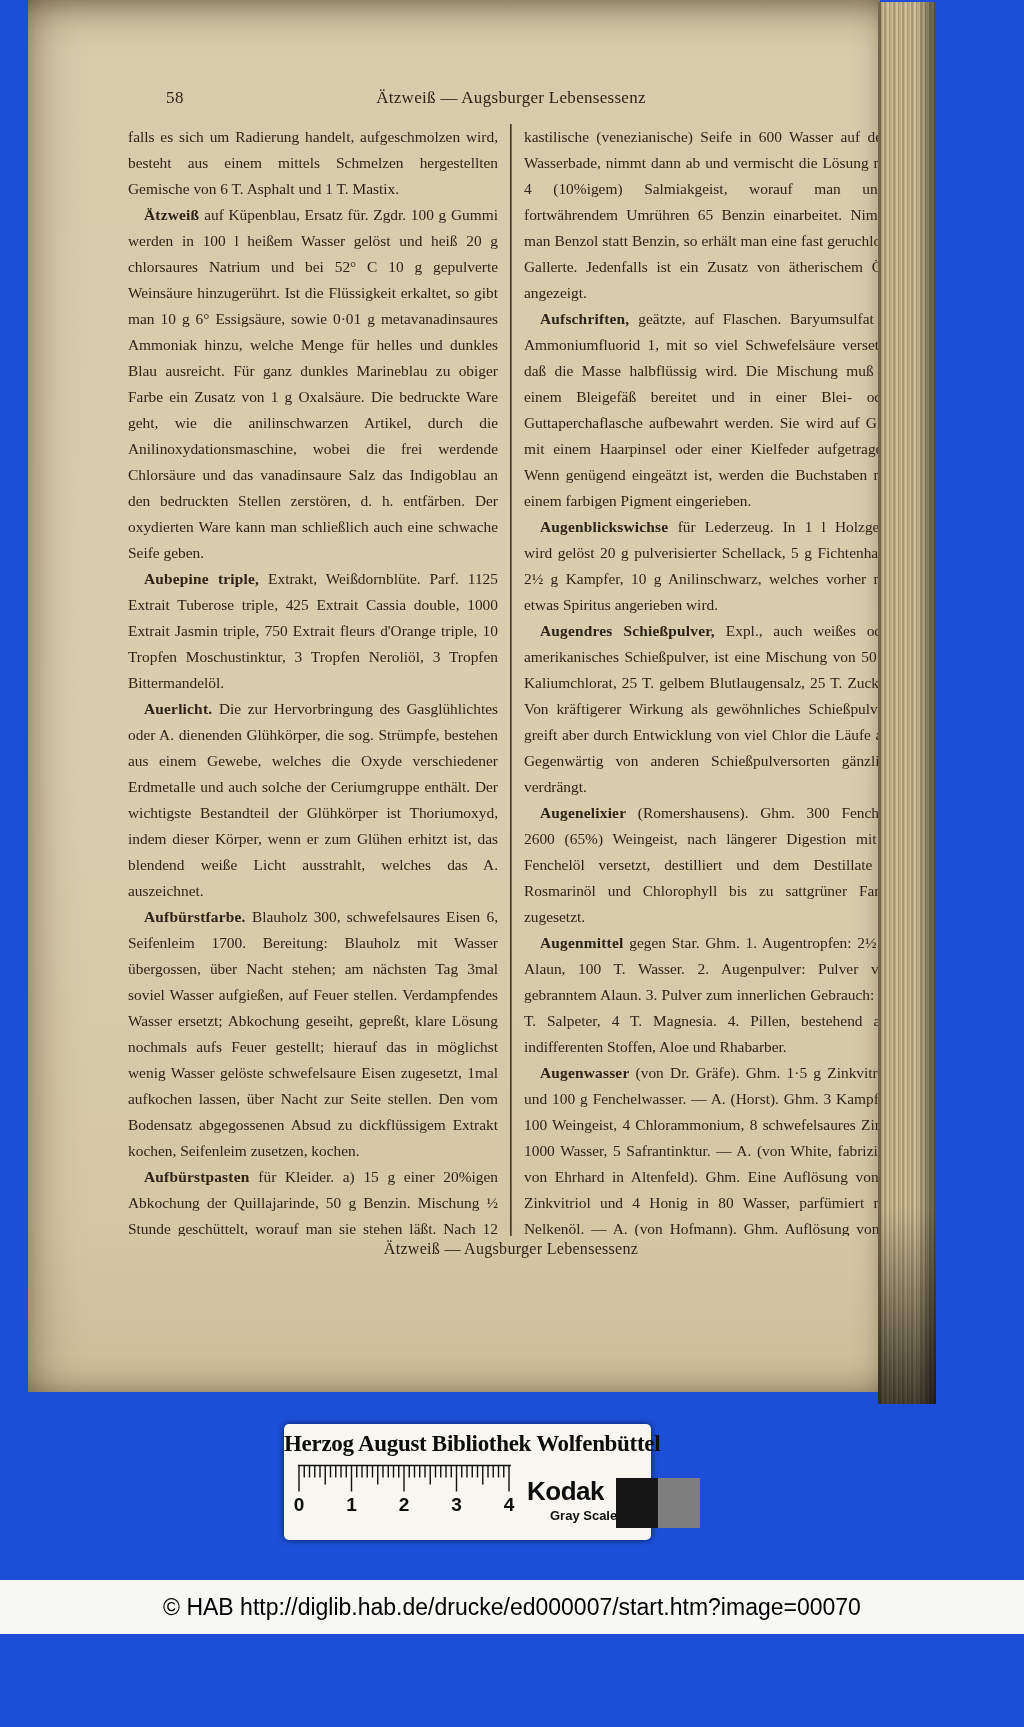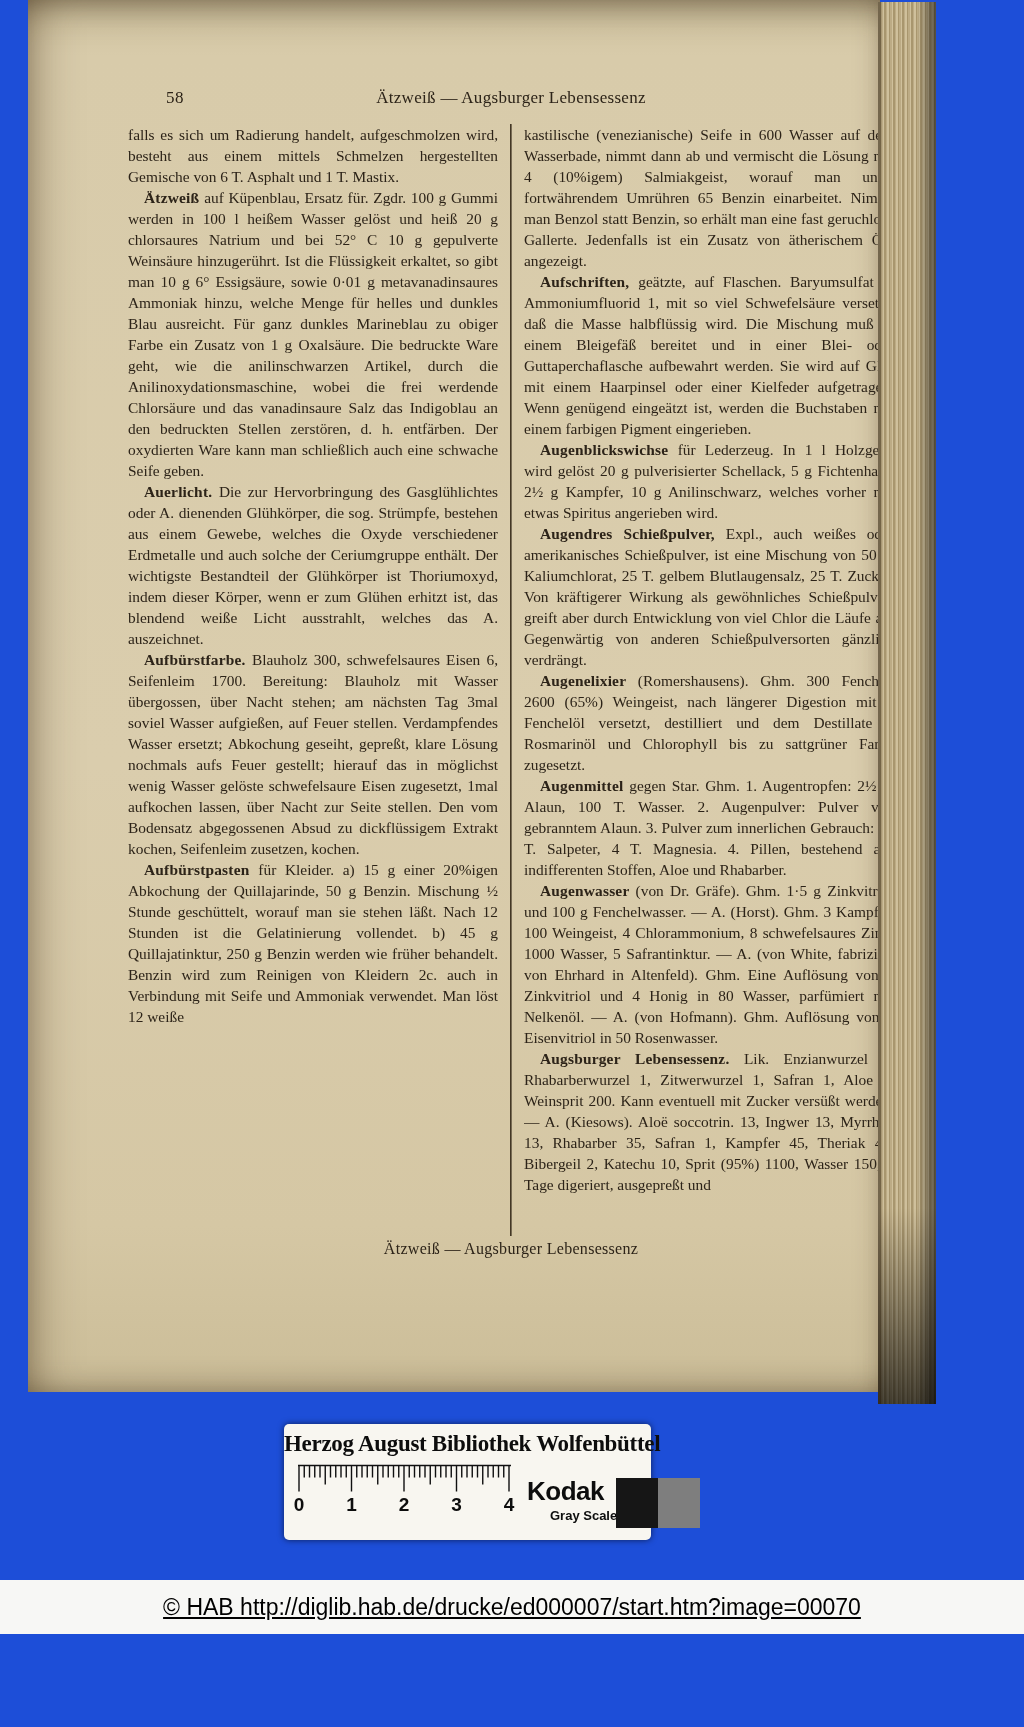--- a/index.html
+++ b/index.html
@@ -56,21 +56,21 @@
   .columns {
     position: absolute;
     left: 100px; top: 124px;
     width: 766px; height: 1112px;
     display: flex;
     overflow: hidden;
   }
   .column {
     width: 370px;
     font-size: 15.4px;
-    line-height: 21px;
+    line-height: 26px;
     text-align: justify;
     overflow: hidden;
     height: 1112px;
   }
   .col-divider {
     width: 26px;
     flex: 0 0 26px;
     background: linear-gradient(90deg, transparent 12px, #43372575 12px, #433725 12.5px, #43372575 14px, transparent 14px);
   }
   .column p { margin: 0; text-indent: 16px; }
@@ -154,21 +154,20 @@
 
   
   .caption-strip {
     position: absolute;
     left: 0; top: 1580px;
     width: 1024px; height: 54px;
     background: #f7f7f5;
     display: flex;
     align-items: center;
     justify-content: center;
-    text-decoration: underline;
   }
   .caption-strip span {
     font-family: "Liberation Sans", "DejaVu Sans", sans-serif;
     font-size: 23px;
     color: #000;
     white-space: nowrap;
   }
 </style>
 </head>
 <body>
@@ -176,20 +175,21 @@
 <div class="stage">
 
   <div class="book-page">
     <div class="page-number">58</div>
     <div class="running-head">Ätzweiß — Augsburger Lebensessenz</div>
 
     <div class="columns">
       <div class="column" id="col-left">
           <p class="continuation">falls es sich um Radierung handelt, aufgeschmolzen wird, besteht aus einem mittels Schmelzen hergestellten Gemische von 6 T. Asphalt und 1 T. Mastix.</p>
           <p><b>Ätzweiß </b>auf Küpenblau, Ersatz für. Zgdr. 100 g Gummi werden in 100 l heißem Wasser gelöst und heiß 20 g chlorsaures Natrium und bei 52° C 10 g gepulverte Weinsäure hinzugerührt. Ist die Flüssigkeit erkaltet, so gibt man 10 g 6° Essigsäure, sowie 0·01 g metavanadinsaures Ammoniak hinzu, welche Menge für helles und dunkles Blau ausreicht. Für ganz dunkles Marineblau zu obiger Farbe ein Zusatz von 1 g Oxalsäure. Die bedruckte Ware geht, wie die anilinschwarzen Artikel, durch die Anilinoxydationsmaschine, wobei die frei werdende Chlorsäure und das vanadinsaure Salz das Indigoblau an den bedruckten Stellen zerstören, d. h. entfärben. Der oxydierten Ware kann man schließlich auch eine schwache Seife geben.</p>
+          <p><b>Aubepine triple, </b>Extrakt, Weißdornblüte. Parf. 1125 Extrait Tuberose triple, 425 Extrait Cassia double, 1000 Extrait Jasmin triple, 750 Extrait fleurs d'Orange triple, 10 Tropfen Moschustinktur, 3 Tropfen Neroliöl, 3 Tropfen Bittermandelöl.</p>
           <p><b>Auerlicht. </b>Die zur Hervorbringung des Gasglühlichtes oder A. dienenden Glühkörper, die sog. Strümpfe, bestehen aus einem Gewebe, welches die Oxyde verschiedener Erdmetalle und auch solche der Ceriumgruppe enthält. Der wichtigste Bestandteil der Glühkörper ist Thoriumoxyd, indem dieser Körper, wenn er zum Glühen erhitzt ist, das blendend weiße Licht ausstrahlt, welches das A. auszeichnet.</p>
           <p><b>Aufbürstfarbe. </b>Blauholz 300, schwefelsaures Eisen 6, Seifenleim 1700. Bereitung: Blauholz mit Wasser übergossen, über Nacht stehen; am nächsten Tag 3mal soviel Wasser aufgießen, auf Feuer stellen. Verdampfendes Wasser ersetzt; Abkochung geseiht, gepreßt, klare Lösung nochmals aufs Feuer gestellt; hierauf das in möglichst wenig Wasser gelöste schwefelsaure Eisen zugesetzt, 1mal aufkochen lassen, über Nacht zur Seite stellen. Den vom Bodensatz abgegossenen Absud zu dickflüssigem Extrakt kochen, Seifenleim zusetzen, kochen.</p>
           <p><b>Aufbürstpasten </b>für Kleider. a) 15 g einer 20%igen Abkochung der Quillajarinde, 50 g Benzin. Mischung ½ Stunde geschüttelt, worauf man sie stehen läßt. Nach 12 Stunden ist die Gelatinierung vollendet. b) 45 g Quillajatinktur, 250 g Benzin werden wie früher behandelt. Benzin wird zum Reinigen von Kleidern 2c. auch in Verbindung mit Seife und Ammoniak verwendet. Man löst 12 weiße</p>
         </div>
       <div class="col-divider"></div>
       <div class="column" id="col-right">
           <p class="continuation">kastilische (venezianische) Seife in 600 Wasser auf dem Wasserbade, nimmt dann ab und vermischt die Lösung mit 4 (10%igem) Salmiakgeist, worauf man unter fortwährendem Umrühren 65 Benzin einarbeitet. Nimmt man Benzol statt Benzin, so erhält man eine fast geruchlose Gallerte. Jedenfalls ist ein Zusatz von ätherischem Öle angezeigt.</p>
           <p><b>Aufschriften, </b>geätzte, auf Flaschen. Baryumsulfat 3, Ammoniumfluorid 1, mit so viel Schwefelsäure versetzt, daß die Masse halbflüssig wird. Die Mischung muß in einem Bleigefäß bereitet und in einer Blei- oder Guttaperchaflasche aufbewahrt werden. Sie wird auf Glas mit einem Haarpinsel oder einer Kielfeder aufgetragen. Wenn genügend eingeätzt ist, werden die Buchstaben mit einem farbigen Pigment eingerieben.</p>
           <p><b>Augenblickswichse </b>für Lederzeug. In 1 l Holzgeist wird gelöst 20 g pulverisierter Schellack, 5 g Fichtenharz, 2½ g Kampfer, 10 g Anilinschwarz, welches vorher mit etwas Spiritus angerieben wird.</p>
           <p><b>Augendres Schießpulver, </b>Expl., auch weißes oder amerikanisches Schießpulver, ist eine Mischung von 50 T. Kaliumchlorat, 25 T. gelbem Blutlaugensalz, 25 T. Zucker. Von kräftigerer Wirkung als gewöhnliches Schießpulver; greift aber durch Entwicklung von viel Chlor die Läufe an. Gegenwärtig von anderen Schießpulversorten gänzlich verdrängt.</p>

